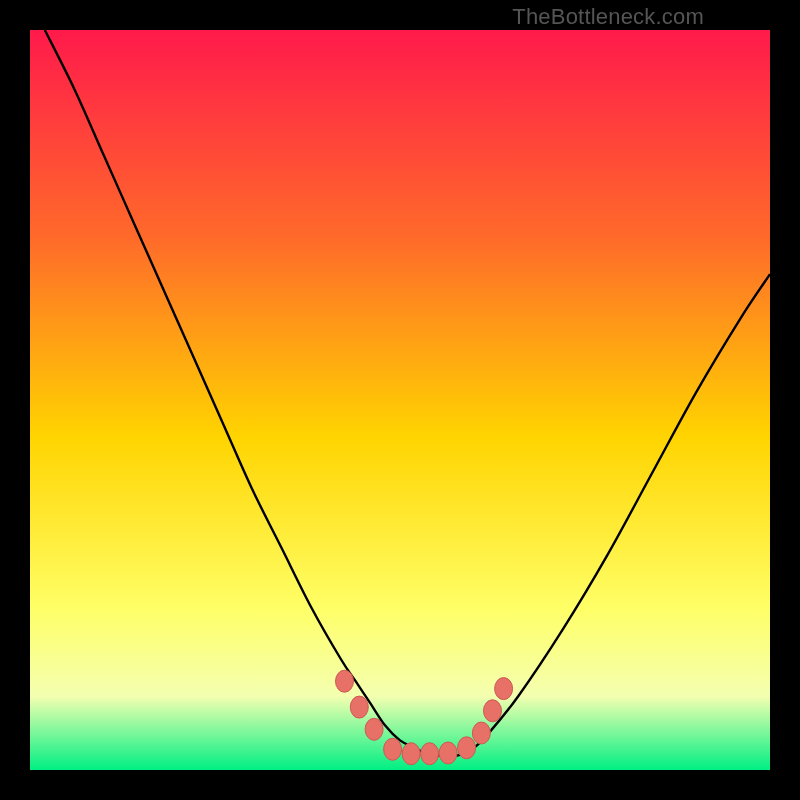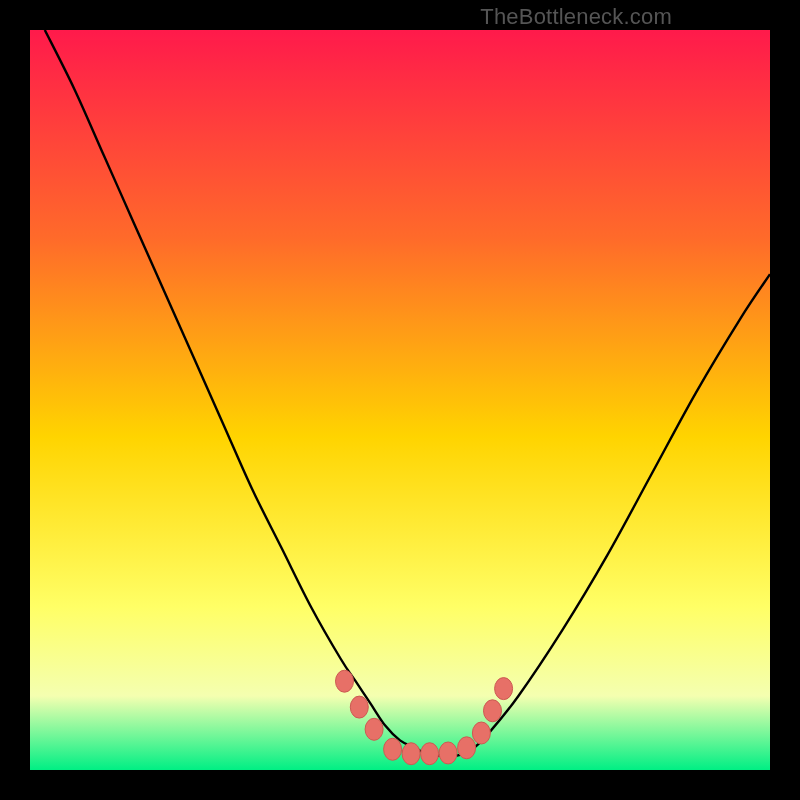--- a/index.html
+++ b/index.html
@@ -11,20 +11,21 @@
     overflow: hidden;
     font-family: Arial, Helvetica, sans-serif;
   }
   .frame {
     position: absolute;
     left: 0;
     top: 0;
     width: 684px;
     height: 800px;
     background: #000;
+    padding-left: 32px;
   }
   .plot {
     position: absolute;
     left: 30px;
     top: 30px;
     width: 740px;
     height: 740px;
     overflow: hidden;
   }
   .gradient {

